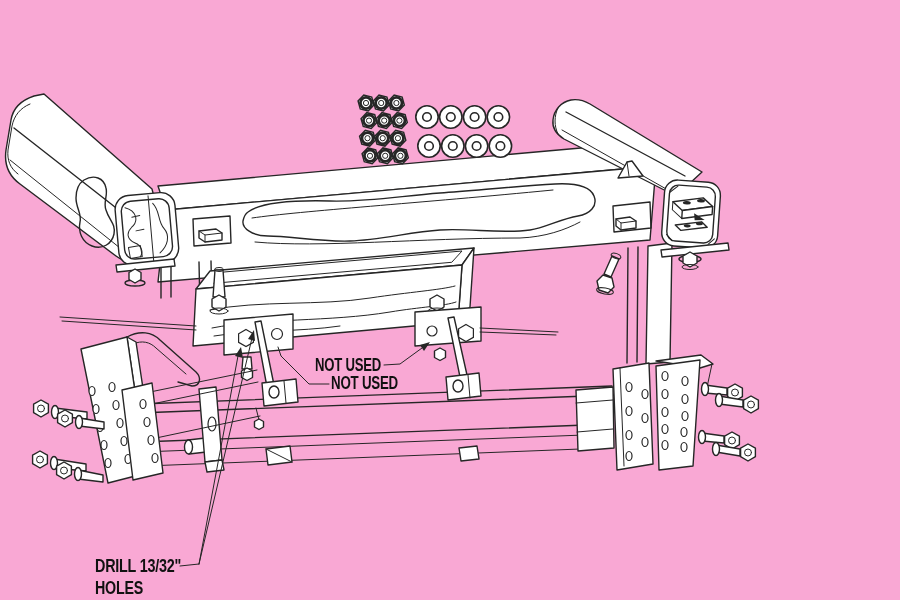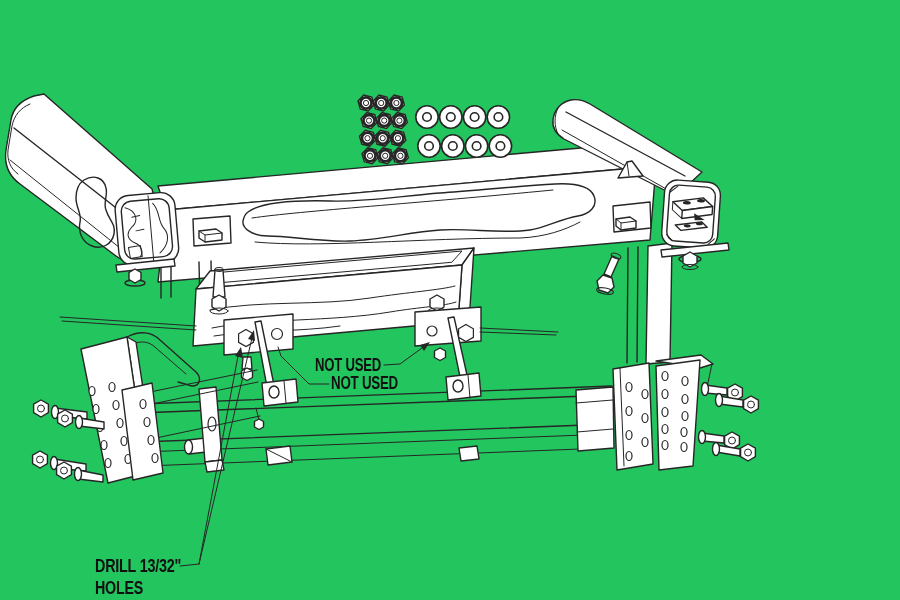--- a/index.html
+++ b/index.html
@@ -1,16 +1,16 @@
 <!DOCTYPE html>
 <html><head>
 <meta charset="utf-8">
 <style>
   html,body{margin:0;padding:0;background:#fff;}
-  #stage{position:relative;width:900px;height:600px;background:#22c55e;overflow:hidden;}
+  #stage{position:relative;width:900px;height:600px;background:#f9a8d4;overflow:hidden;}
   svg{display:block;}
   .ln{fill:none;stroke:var(--ink,#262626);stroke-width:1.4;stroke-linejoin:round;stroke-linecap:round;}
   .fw{fill:#ffffff;stroke:var(--ink,#262626);stroke-width:1.4;stroke-linejoin:round;stroke-linecap:round;}
   .thin{stroke-width:1;}
   .dk{fill:var(--ink,#262626);stroke:none;}
   .hole{fill:#ffffff;stroke:var(--ink,#262626);stroke-width:1.2;}
   text.lbl{font-family:"Liberation Sans","DejaVu Sans",sans-serif;font-weight:700;fill:var(--txt,#111);letter-spacing:-0.3px;}
 </style>
 </head>
 <body>

